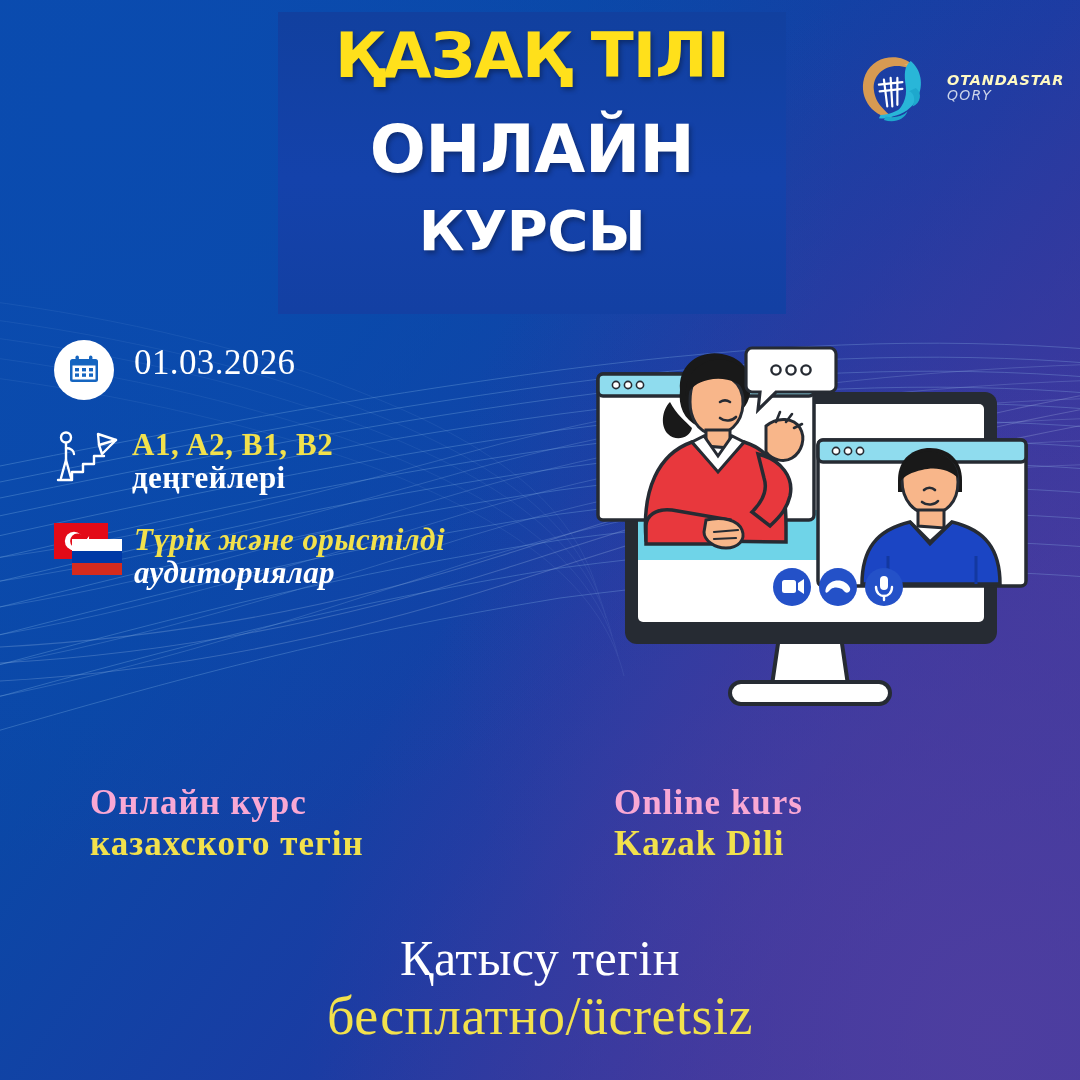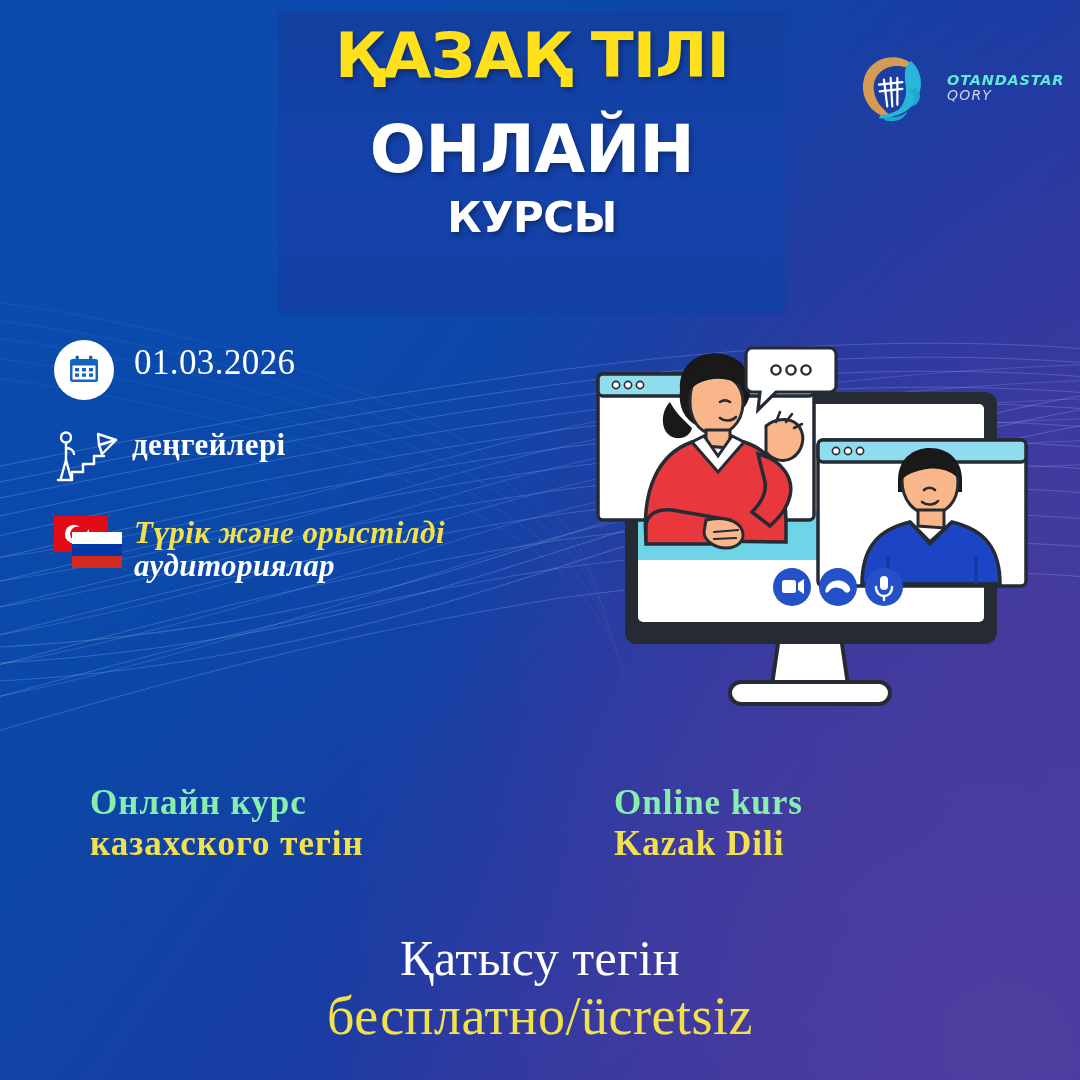--- a/index.html
+++ b/index.html
@@ -31,27 +31,27 @@
   .title-line {
     text-align:center;
     font-family:"DejaVu Sans", sans-serif;
     font-weight:bold;
     letter-spacing:-0.5px;
     line-height:.94;
     text-shadow:2px 3px 5px rgba(0,0,0,.32);
   }
   .tl1 { color:#ffffff; font-size:66px; margin-top:34px; }
   .tl2 { color:#ffe01b; font-size:63px; margin-top:14px; letter-spacing:-1px;}
-  .tl3 { color:#ffffff; font-size:42px; margin-top:17px; }
+  .tl3 { color:#ffffff; font-size:56px; margin-top:24px; }
 
   
   .logo { position:absolute; left:852px; top:46px; display:flex; align-items:center; gap:11px; }
   .logo-mark { width:84px; height:84px; flex:none; }
   .logo-text { line-height:1.12; font-family:"DejaVu Sans", sans-serif; }
-  .logo-name { color:#5eead4; font-size:14.5px; font-weight:bold; font-style:italic; letter-spacing:.8px; }
+  .logo-name { color:#fef9c3; font-size:14.5px; font-weight:bold; font-style:italic; letter-spacing:.8px; }
   .logo-sub  { color:#cdd6ea; font-size:14px; font-style:italic; letter-spacing:1.2px; }
 
   
   .info-list { position:absolute; left:54px; top:340px; width:480px; }
   .info-row { display:flex; align-items:flex-start; margin-bottom:26px; }
   .info-icon-circle {
     width:60px; height:60px; border-radius:50%; background:#ffffff;
     display:flex; align-items:center; justify-content:center; flex:none;
   }
   .info-icon-plain { width:70px; height:62px; flex:none; display:flex; align-items:center; }
@@ -77,21 +77,21 @@
   .flag-ru { position:absolute; left:18px; top:18px; width:50px; height:36px; overflow:hidden;
              display:flex; flex-direction:column; }
   .flag-ru span { flex:1 1 33.33%; display:block; }
   .ru-w { background:#ffffff; } .ru-b { background:#0039a6; } .ru-r { background:#d52b1e; }
 
   
   .illustration { position:absolute; left:580px; top:330px; width:460px; height:400px; }
 
   
   .caption { position:absolute; }
-  .caption .c1 { color:#86efac; font-size:35px; font-weight:bold; line-height:1.18; letter-spacing:1px; }
+  .caption .c1 { color:#f9a8d4; font-size:35px; font-weight:bold; line-height:1.18; letter-spacing:1px; }
   .caption .c2 { color:#f2e14c; font-size:35px; font-weight:bold; line-height:1.18; letter-spacing:1px; }
   .caption-ru { left:90px; top:782px; }
   .caption-tr { left:614px; top:782px; }
 
   
   .footer { position:absolute; left:0; right:0; top:930px; text-align:center; }
   .footer .f1 { color:#ffffff; font-size:50px; line-height:1.12; letter-spacing:.5px; }
   .footer .f2 { color:#f2e14c; font-size:54px; line-height:1.12; letter-spacing:.5px; }
 </style>
 </head>
@@ -200,20 +200,21 @@
           <path d="M12,15 L12,32"></path>
           <path d="M12,20 C17,20 20,23 20,26"></path>
           <path d="M12,32 L7,50 M12,32 L17,50"></path>
           <path d="M4,52 L18,52 L18,44 L29,44 L29,36 L40,36 L40,28 L50,28"></path>
           <path d="M44,6 L62,12 L48,26 L45,17 Z"></path>
           <path d="M45,17 L62,12"></path>
         </g>
       </svg>
     </div>
     <div class="info-text" style="margin-left:8px;">
+      <div class="l1 t-yellow">A1, A2, B1, B2</div>
       <div class="l2 t-white">деңгейлері</div>
     </div>
   </div>
 
   <div class="info-row row-lang">
     <div class="flags">
       <div class="flag-tr">
         <svg width="54" height="36" viewBox="0 0 54 36">
           <circle cx="20" cy="18" r="9.2" fill="#ffffff"></circle>
           <circle cx="23.5" cy="18" r="7.4" fill="#e30a17"></circle>

